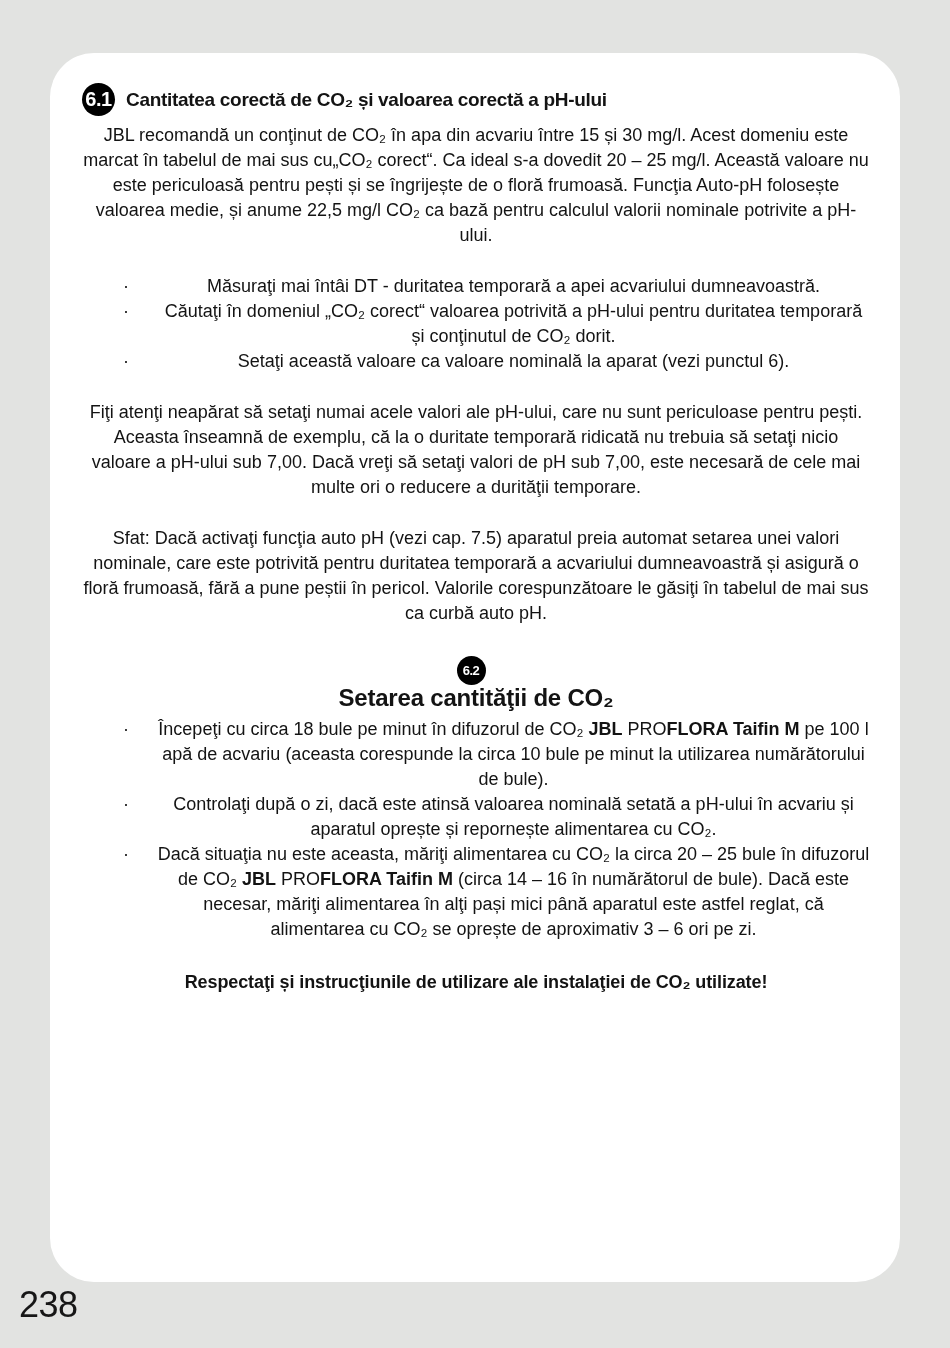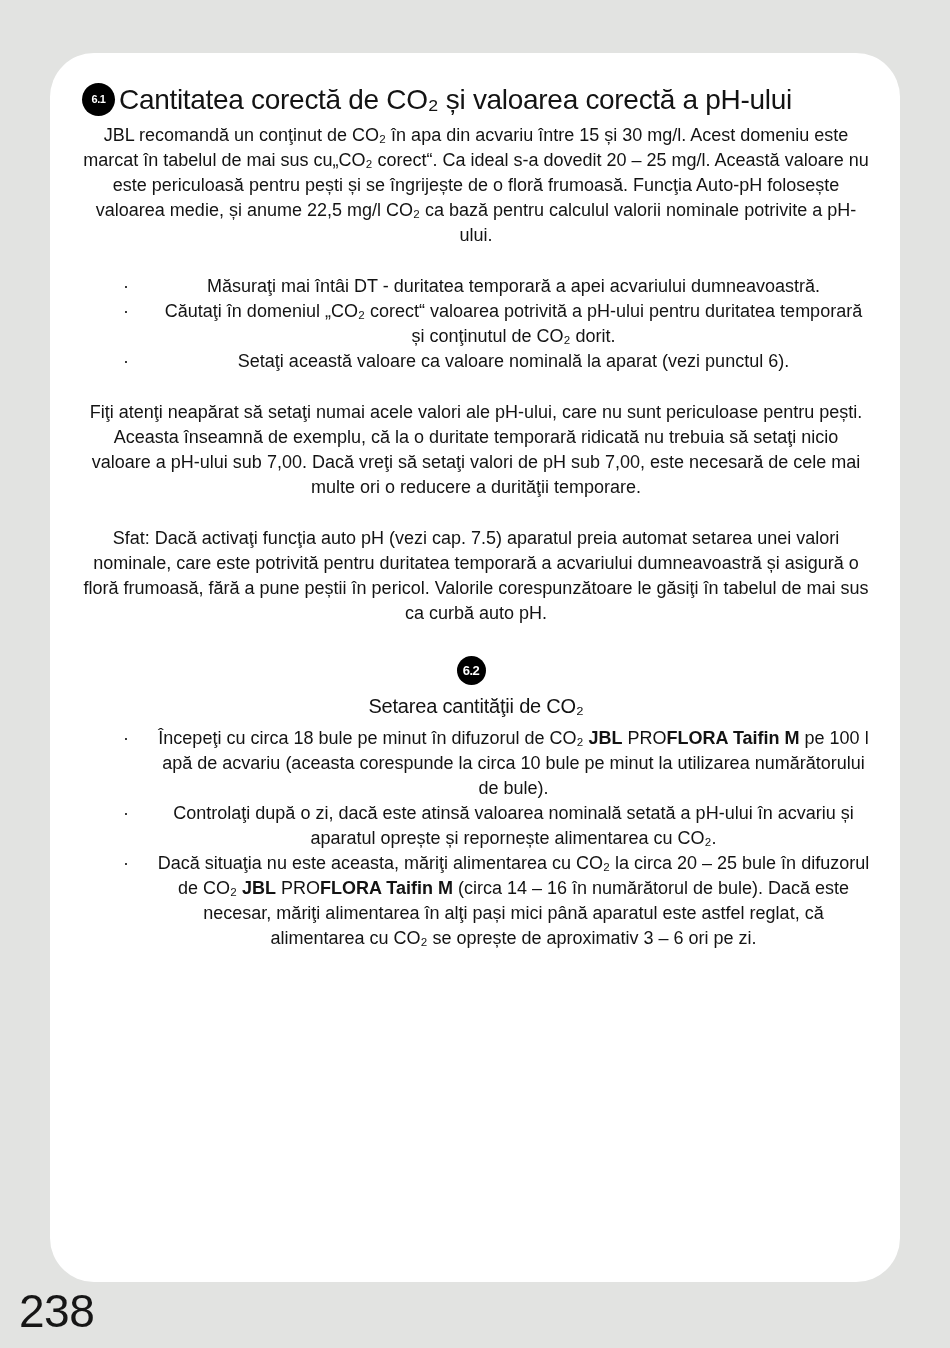--- a/index.html
+++ b/index.html
@@ -39,34 +39,33 @@
     background: #000000;
     color: #ffffff;
     border-radius: 50%;
     display: flex;
     align-items: center;
     justify-content: center;
     font-weight: bold;
     flex: none;
     letter-spacing: -0.5px;
   }
-  .badge.lg { width: 33px; height: 33px; font-size: 11px; margin-right: 4px; }
+  .badge.lg { width: 33px; height: 33px; font-size: 20px; margin-right: 11px; }
   .badge.sm { width: 29px; height: 29px; font-size: 13px; margin-right: 10px; }
   .title1 {
-    font-size: 28px;
-    font-weight: normal;
+    font-size: 19px;
+    font-weight: bold;
     letter-spacing: -0.3px;
     white-space: nowrap;
   }
   .title2 {
-    font-size: 20px;
-    font-weight: normal;
+    font-size: 24px;
+    font-weight: bold;
     letter-spacing: -0.2px;
     white-space: nowrap;
-    margin-top: 9px;
   }
   p { margin: 0; text-align: center; }
   .gap { margin-top: 26px; }
   .gap-lg { margin-top: 30px; flex-direction: column; }
   .bullets { }
   .bullet { display: flex; }
   .bullet .dot {
     flex: none;
     width: 34px;
     margin-left: 41px;
@@ -75,21 +74,21 @@
   .u { }
   .warning {
     font-weight: bold;
     margin-top: 28px;
     letter-spacing: -0.1px;
   }
   .page-number {
     position: absolute;
     left: 19px;
     top: 1284px;
-    font-size: 46px;
+    font-size: 36px;
     letter-spacing: -0.5px;
     color: #161616;
   }
 </style>
 </head>
 <body>
 
 <div class="card">
   <div class="content">
 
@@ -133,17 +132,18 @@
       <div class="bullet">
         <span class="dot">·</span>
         <span class="btext"><span>Controlaţi după o zi, dacă este atinsă valoarea nominală setată a pH-ului în acvariu și aparatul oprește și repornește alimentarea cu CO₂.</span></span>
       </div>
       <div class="bullet">
         <span class="dot">·</span>
         <span class="btext"><span>Dacă situaţia nu este aceasta, măriţi alimentarea cu CO₂ la circa 20 – 25 bule în difuzorul de CO₂ </span><b>JBL</b><span> PRO</span><b>FLORA Taifin M</b><span> (circa 14 – 16 în numărătorul de bule). Dacă este necesar, măriţi alimentarea în alţi pași mici până aparatul este astfel reglat, că alimentarea cu CO₂ se oprește de aproximativ 3 – 6 ori pe zi.</span></span>
       </div>
     </div>
 
+    <p class="warning">Respectaţi și instrucţiunile de utilizare ale instalaţiei de CO₂ utilizate!</p>
 
   </div>
 </div>
 
 <div class="page-number">238</div>
 
 </body></html>

